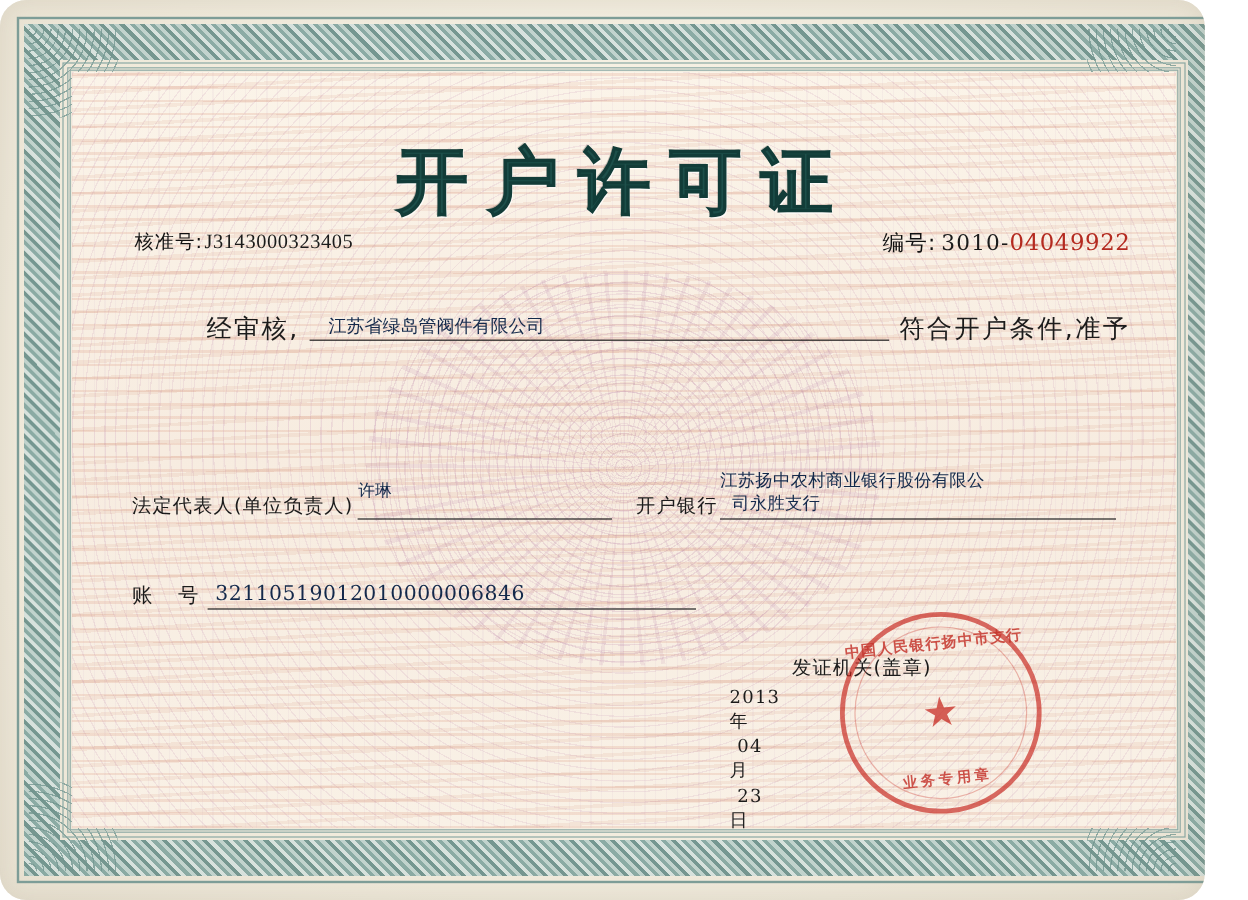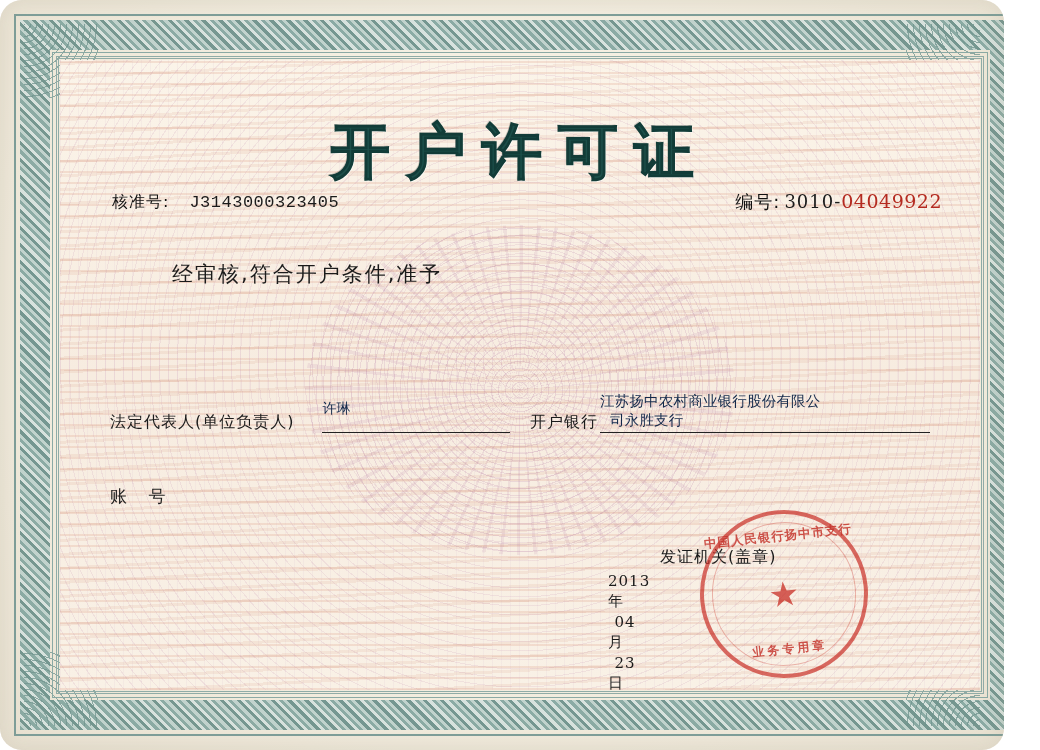--- a/index.html
+++ b/index.html
@@ -175,23 +175,23 @@
 
   .row-approval {
     position: absolute;
     left: 52px; top: 132px;
     font-size: 16px;
     display: flex;
     align-items: baseline;
   }
   .row-approval .lbl { font-size: 16px; color: #111; letter-spacing: 1px; }
   .row-approval .val {
-    font-family: Liberation Mono, monospace;
+    font-family: Liberation Serif, serif;
     font-size: 17px;
-    margin-left: 20px;
+    margin-left: 1px;
     letter-spacing: .5px;
   }
 
   .row-number {
     position: absolute;
     right: 38px; top: 130px;
     font-size: 18px;
     letter-spacing: 1px;
     display: flex;
     align-items: baseline;
@@ -243,21 +243,21 @@
   
   .row-rep {
     position: absolute;
     left: 50px; top: 340px;
     width: 820px;
     display: flex;
     align-items: flex-end;
     justify-content: space-between;
     font-size: 16px;
   }
-  .rep-block { display: flex; align-items: flex-end; width: 400px; gap: 24px; }
+  .rep-block { display: flex; align-items: flex-end; width: 400px; }
   .rep-block .lbl { white-space: nowrap; letter-spacing: 1px; }
   .rep-block .fill {
     flex: 1;
     border-bottom: 1px solid #222;
     margin-left: 4px;
     padding-bottom: 14px;
     font-size: 14px;
     color: #13294b;
   }
   .bank-block {
@@ -419,20 +419,21 @@
     </div>
 
     <div class="row-number">
       <span class="lbl">编号:</span>
       <span class="prefix">3010-</span>
       <span class="serial">04049922</span>
     </div>
 
     <div class="body-line1">
       <span class="seg-a">经审核,</span>
+      <span class="fill-name">江苏省绿岛管阀件有限公司</span>
       <span class="seg-b">符合开户条件,准予</span>
     </div>
 
 
     <div class="row-rep">
       <div class="rep-block">
         <span class="lbl">法定代表人(单位负责人)</span>
         <span class="fill">许琳</span>
       </div>
       <div class="bank-block">
@@ -440,20 +441,21 @@
         <span class="fill"></span>
         <span class="bank-name">
           <span class="l1">江苏扬中农村商业银行股份有限公</span>
           <span class="l2">司永胜支行</span>
         </span>
       </div>
     </div>
 
     <div class="row-account">
       <span class="lbl">账  号</span>
+      <span class="fill">32110519012010000006846</span>
     </div>
 
     <div class="issuer">发证机关(盖章)</div>
 
     <div class="date-row">
       <span class="u">2013</span>
       <span class="cn">年</span>
       <span class="u">04</span>
       <span class="cn">月</span>
       <span class="u">23</span>

